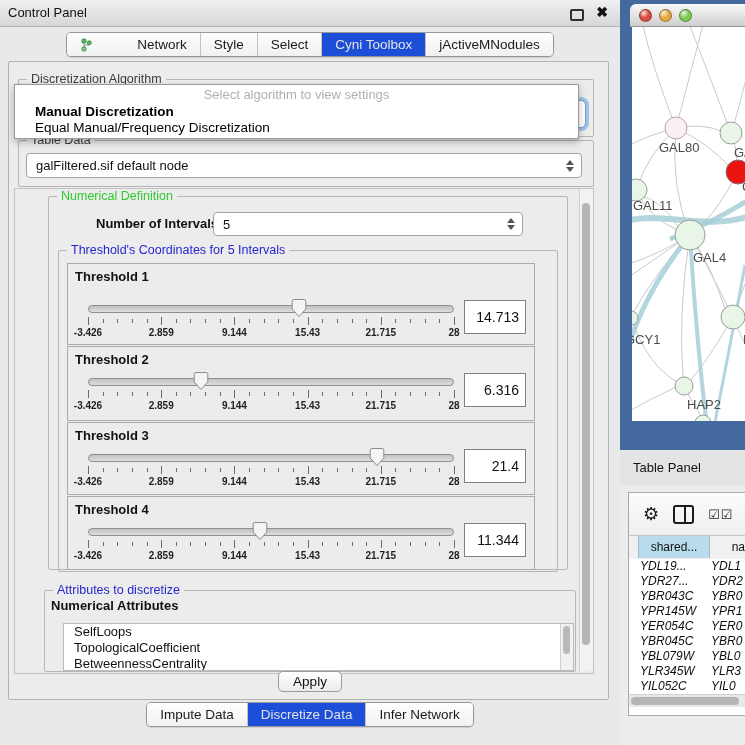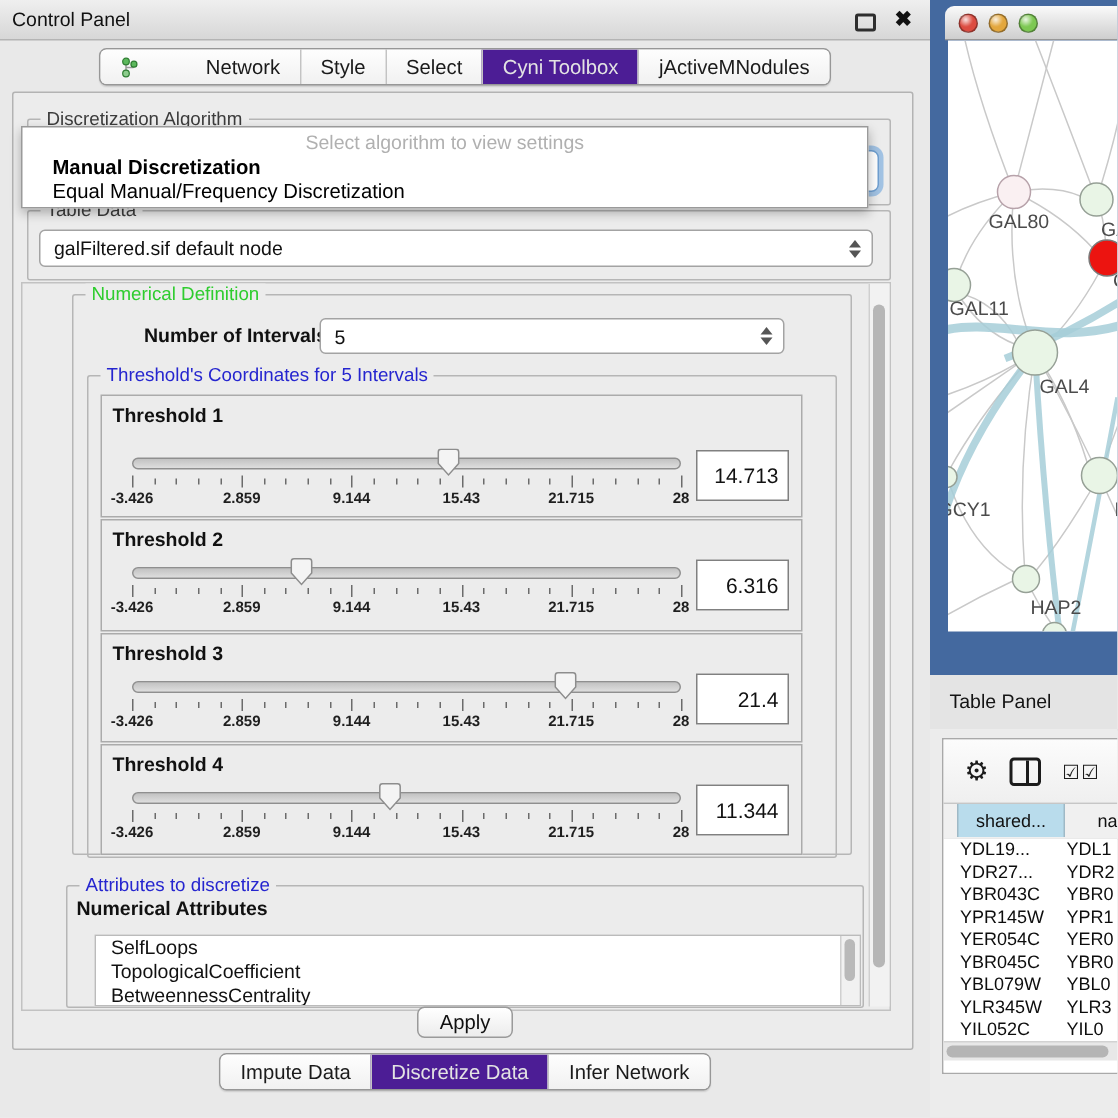--- a/index.html
+++ b/index.html
@@ -15,21 +15,21 @@
   .cp-title{position:absolute;left:8px;top:0;line-height:26px;font-size:13px;color:#111;}
   .float-btn{position:absolute;right:36px;top:9px;width:10px;height:8px;border:2px solid #2e2e2e;border-radius:2px;}
   .close-btn{position:absolute;right:12px;top:0;line-height:25px;font-size:14px;font-weight:800;color:#111;}
 
   .cp-tabs{position:absolute;left:0;right:0;top:32px;display:flex;justify-content:center;}
   .tabgroup{display:flex;border:1px solid #979797;border-radius:5px;overflow:hidden;background:#fff;
      box-shadow:0 1px 1px rgba(0,0,0,.12);}
   .tab{display:flex;align-items:center;gap:5px;height:23px;padding:0 13px;font-size:13.5px;color:#1a1a1a;
      background:linear-gradient(#fefefe,#f1f1f1);border-left:1px solid #c3c3c3;cursor:default;}
   .tab:first-child{border-left:none;gap:44px;}
-  .tab.sel{background:#4c1d95;color:#e3e3e3;}
+  .tab.sel{background:#1d4ed8;color:#e3e3e3;}
 
   .cp-box{position:absolute;left:8px;top:61px;width:599px;height:637px;border:1px solid #b3b3b3;
      border-radius:2px;background:#ececec;}
 
   .titled{position:absolute;border:1px solid #b6b6b6;border-radius:2px;}
   .legend{position:absolute;top:-8px;left:8px;background:#ececec;padding:0 4px;font-size:12.5px;white-space:nowrap;}
   .legend.gray{color:#3c3c3c;}
   .legend.green{color:#2ecc2e;}
   .legend.blue{color:#2525cf;}
 
@@ -109,21 +109,21 @@
   .cols-icon{width:17px;height:15px;border:2px solid #1c1c1c;border-radius:3px;position:relative;}
   .cols-icon::after{content:"";position:absolute;left:50%;top:0;bottom:0;width:2px;background:#1c1c1c;}
   .checks{font-size:13px;color:#1c1c1c;letter-spacing:1px;white-space:nowrap;}
   .tp-headrow{position:absolute;left:0;top:43px;width:116px;height:23px;background:#f0f0f0;
      border-bottom:1px solid #b9b9b9;}
   .tp-hcell1{position:absolute;left:9px;top:0;width:70px;height:22px;background:#b9dcec;
      border-left:1px solid #9fb9c6;border-right:1px solid #9fb9c6;font-size:12px;color:#111;
      text-align:center;line-height:23px;}
   .tp-hcell2{position:absolute;left:80px;top:0;right:0;height:23px;font-size:12px;color:#111;
      text-align:right;line-height:23px;overflow:hidden;}
-  #tp-rows{position:absolute;left:0;top:66px;width:116px;height:164px;overflow:hidden;background:#fff;}
+  #tp-rows{position:absolute;left:0;top:66px;width:116px;height:164px;overflow:hidden;background:#fff;font-style:italic;}
   .tp-row{height:15px;line-height:15px;font-size:12px;color:#0d0d0d;position:relative;white-space:nowrap;}
   .tp-c1{position:absolute;left:11px;}
   .tp-c2{position:absolute;left:82px;}
   #tp-hscroll{position:absolute;left:0;top:201px;width:116px;height:12px;background:#e8e8e8;border-top:1px solid #d2d2d2;}
   #tp-hscroll .thumb{position:absolute;left:2px;top:2px;height:8px;width:108px;background:#b5b5b5;border-radius:4px;}
 </style>
 </head>
 <body>
 
 <div id="root">

